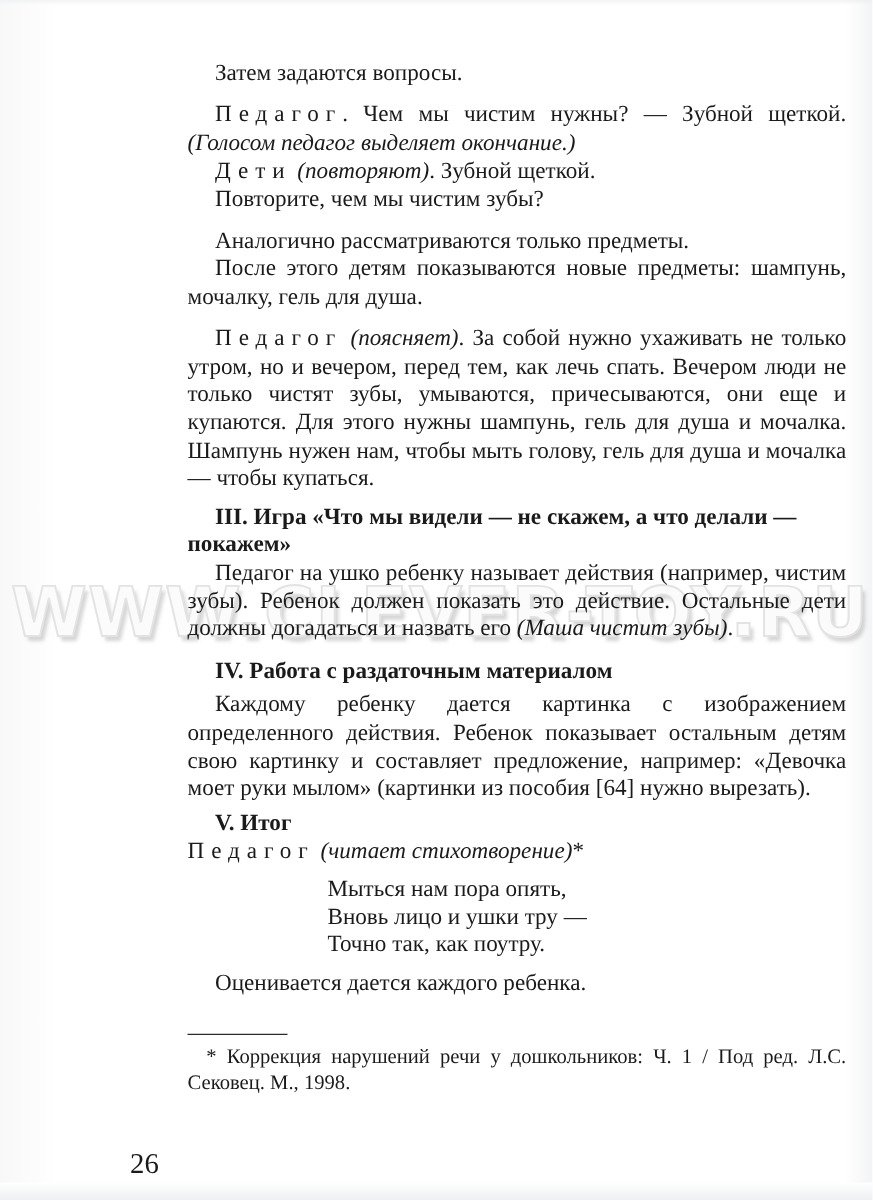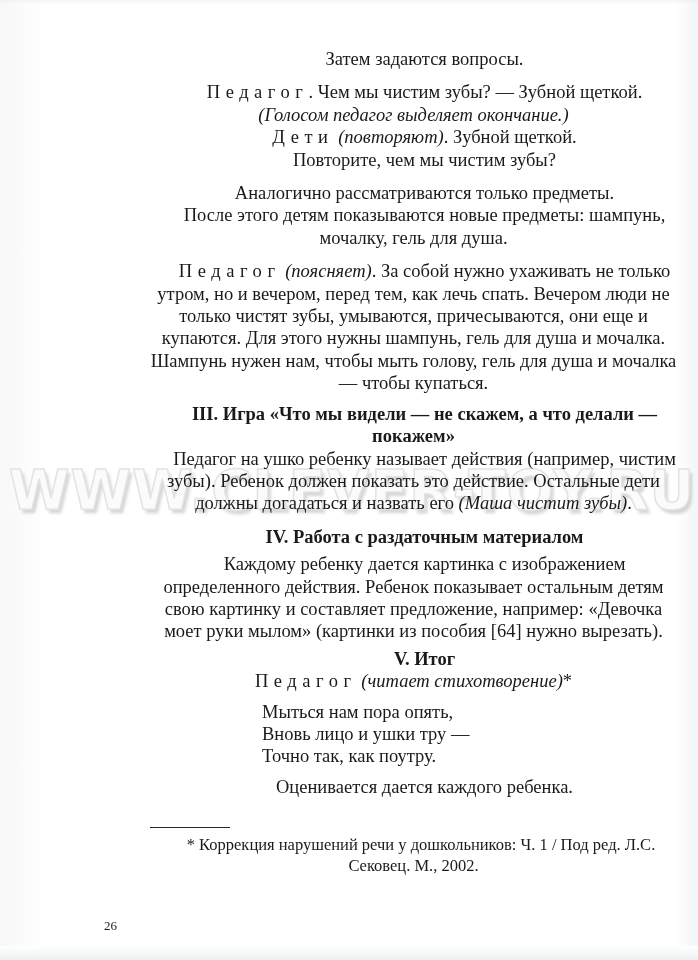--- a/index.html
+++ b/index.html
@@ -49,21 +49,21 @@
   
   .content {
     position: absolute;
     left: 110px; top: 48px; width: 527px;
     font-size: 18.5px;
     line-height: 22.4px;
     text-align: justify;
     z-index: 2;
     margin-left: 40px;
   }
-  .content p { margin: 0; text-align: center; }
+  .content p { margin: 0; }
   .indent { text-indent: 22px; }
   .gap-lg { margin-top: 11px !important; }
   .gap-md { margin-top: 8px !important; }
   .gap-sm { margin-top: 5px !important; }
   .heading { font-weight: bold; text-indent: 22px; text-align: left; }
   .speaker { letter-spacing: 0.3em; }
   .stage { font-style: italic; }
   .poem { margin: 8px 0 0 112px; text-align: left; }
   .poem div { line-height: 22.4px; }
   .footnote-block { margin-top: 29px; }
@@ -71,38 +71,38 @@
     width: 80px; height: 0;
     border-top: 1.5px solid #2a2a2a;
     margin: 0 0 7px 0;
   }
   .footnote {
     font-size: 16.5px; line-height: 20.5px;
     text-align: justify; text-indent: 15px; margin: 0;
   }
   .page-number {
     position: absolute; left: 104px; top: 918px;
-    font-size: 13px; z-index: 2;
+    font-size: 23px; z-index: 2;
   }
 </style>
 </head>
 <body>
 
 <div class="scan-edge-top"></div>
 <div class="scan-edge-left"></div>
 <div class="scan-edge-right"></div>
 <div class="scan-edge-bottom"></div>
 
 <div class="watermark">WWW.CLEVER-TOY.RU</div>
 
 <div class="content">
 
   <p class="indent">Затем задаются вопросы.</p>
 
-  <p class="indent gap-lg"><span class="speaker">Педагог</span><span>. Чем мы чистим зубы? — Зубной щеткой. </span><span class="stage">(Голосом педагог выделяет окончание.)</span></p>
+  <p class="indent gap-lg"><span class="speaker">Педагог</span><span>. Чем мы чистим нужны? — Зубной щеткой. </span><span class="stage">(Голосом педагог выделяет окончание.)</span></p>
 
   <p class="indent"><span class="speaker">Дети</span><span> </span><span class="stage">(повторяют)</span><span>. Зубной щеткой.</span></p>
 
   <p class="indent">Повторите, чем мы чистим зубы?</p>
 
   <p class="indent gap-lg">Аналогично рассматриваются только предметы.</p>
 
   <p class="indent">После этого детям показываются новые предметы: шампунь, мочалку, гель для душа.</p>
 
   <p class="indent gap-lg"><span class="speaker">Педагог</span><span> </span><span class="stage">(поясняет)</span><span>. За собой нужно ухаживать не только утром, но и вечером, перед тем, как лечь спать. Вечером люди не только чистят зубы, умываются, причесываются, они еще и купаются. Для этого нужны шампунь, гель для душа и мочалка. Шампунь нужен нам, чтобы мыть голову, гель для душа и мочалка — чтобы купаться.</span></p>
@@ -122,18 +122,18 @@
   <div class="poem">
     <div>Мыться нам пора опять,</div>
     <div>Вновь лицо и ушки тру —</div>
     <div>Точно так, как поутру.</div>
   </div>
 
   <p class="indent gap-md">Оценивается дается каждого ребенка.</p>
 
   <div class="footnote-block">
     <div class="footnote-rule"></div>
-    <p class="footnote">* Коррекция нарушений речи у дошкольников: Ч. 1 / Под ред. Л.С. Сековец. М., 2002.</p>
+    <p class="footnote">* Коррекция нарушений речи у дошкольников: Ч. 1 / Под ред. Л.С. Сековец. М., 1998.</p>
   </div>
 
 </div>
 
 <div class="page-number">26</div>
 
 </body></html>

